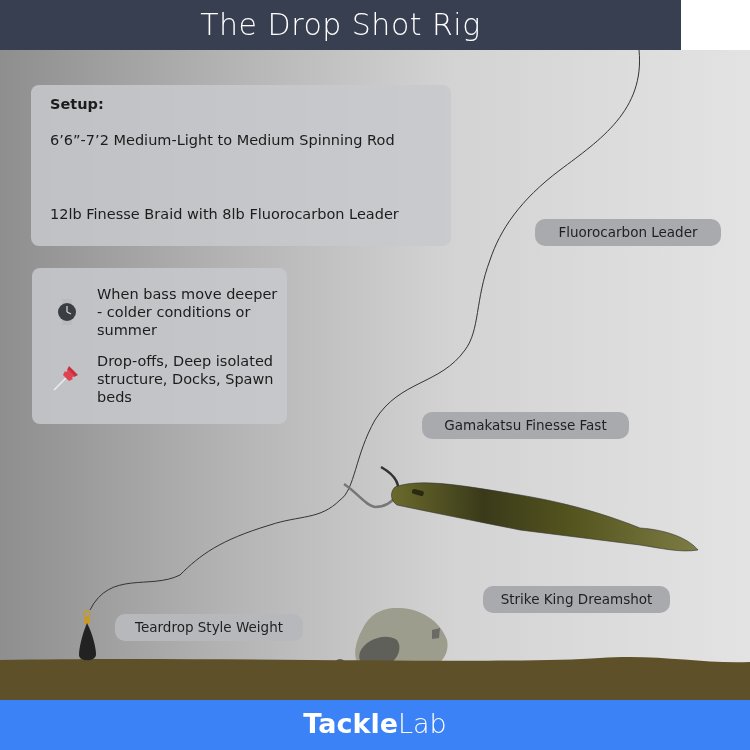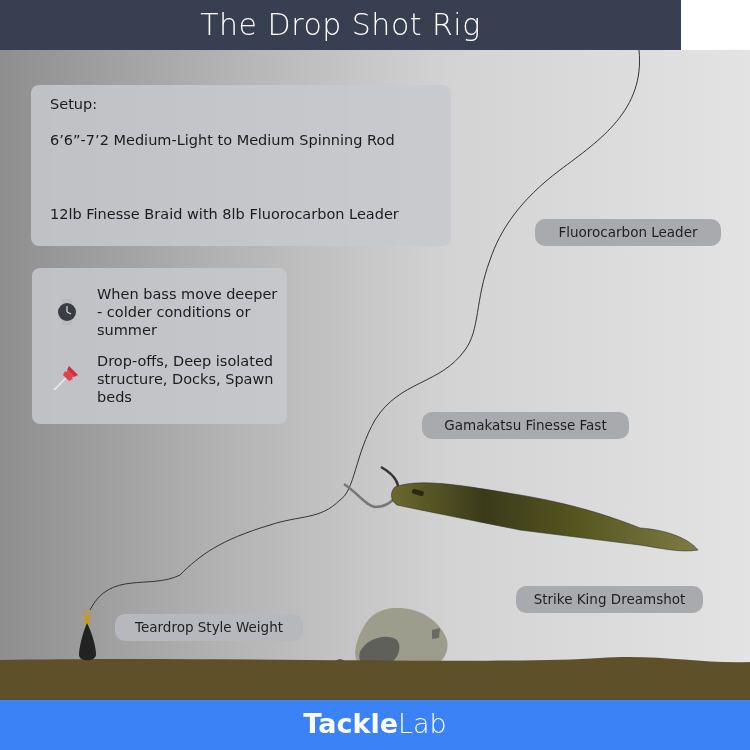--- a/index.html
+++ b/index.html
@@ -5,21 +5,21 @@
   html,body{margin:0;padding:0;}
   body{width:750px;height:750px;position:relative;overflow:hidden;font-family:"DejaVu Sans","Liberation Sans",sans-serif;}
   .header{position:absolute;left:0;top:0;width:681px;height:50px;background:#383f51;color:#fff;text-align:center;line-height:50px;font-size:30px;font-weight:300;letter-spacing:0.5px;}
   .header .reg{font-weight:200;}
   .scene{position:absolute;left:0;top:50px;width:750px;height:650px;background:linear-gradient(90deg,#8e8e8e 0%,#b3b3b3 30%,#d3d3d3 60%,#e3e3e3 100%);}
   .footer{position:absolute;left:0;top:700px;width:750px;height:50px;background:#3b82f6;color:#fff;text-align:center;line-height:48px;font-size:27px;}
   .footer .bold{font-weight:600;}
   .footer .light{font-weight:200;}
   .panel{position:absolute;background:rgba(200,201,204,0.85);border-radius:8px;color:#1c1c1c;font-size:14.5px;}
   .setup{left:31px;top:85px;width:420px;height:161px;}
-  .setup .title{position:absolute;left:19px;top:11px;font-weight:400;font-size:14.5px;}
+  .setup .title{position:absolute;left:19px;top:11px;font-weight:700;font-size:14.5px;}
   .setup .line{position:absolute;left:19px;}
   .info{left:32px;top:268px;width:255px;height:156px;}
   .info-row{position:absolute;left:0;width:255px;}
   .info-row .ico{position:absolute;left:20px;width:30px;height:30px;}
   .info-row .txt{position:absolute;left:65px;width:185px;line-height:18px;font-size:14.5px;}
   .label{position:absolute;background:#a9aaae;border-radius:10px;color:#1f1f1f;font-size:13.5px;text-align:center;line-height:27px;height:27px;}
   svg.art{position:absolute;left:0;top:0;}
 </style>
 </head>
 <body>
@@ -93,18 +93,18 @@
       <path d="M13,9 L21,17 L17,19 L11,13 Z" fill="#e0424f"></path>
       <path d="M17,4 L26,13 L22,15 L15,8 Z" fill="#c8303d"></path>
       <rect x="16" y="8" width="4" height="8" transform="rotate(-45 18 12)" fill="#e0424f"></rect>
     </svg>
     <div class="txt">Drop-offs, Deep isolated structure, Docks, Spawn beds</div>
   </div>
 </div>
 
 <div class="label" style="left:535px;top:219px;width:186px;">Fluorocarbon Leader</div>
 <div class="label" style="left:422px;top:412px;width:207px;">Gamakatsu Finesse Fast</div>
-<div class="label" style="left:483px;top:586px;width:187px;margin-left:33px;">Strike King Dreamshot</div>
+<div class="label" style="left:483px;top:586px;width:187px;">Strike King Dreamshot</div>
 <div class="label" style="left:115px;top:614px;width:188px;background:#b7b8bc;">Teardrop Style Weight</div>
 
 <div class="footer">
   <span class="bold">Tackle</span><span class="light">Lab</span>
 </div>
 
 </body></html>

